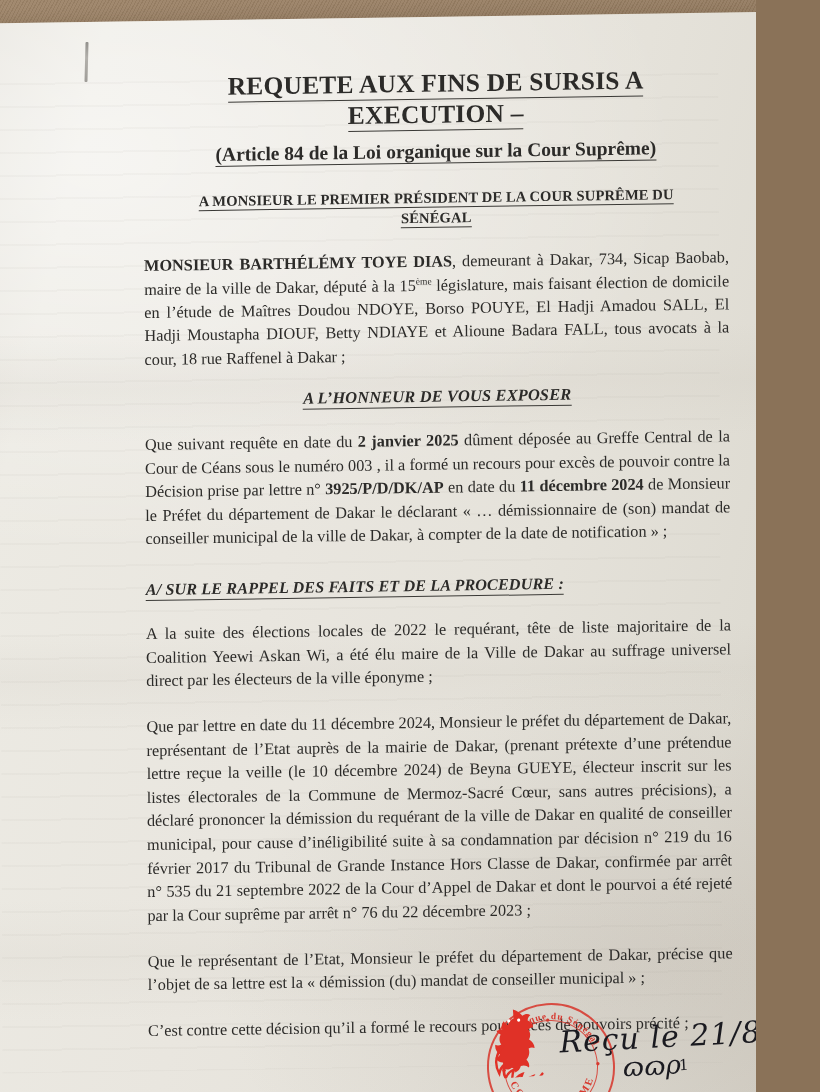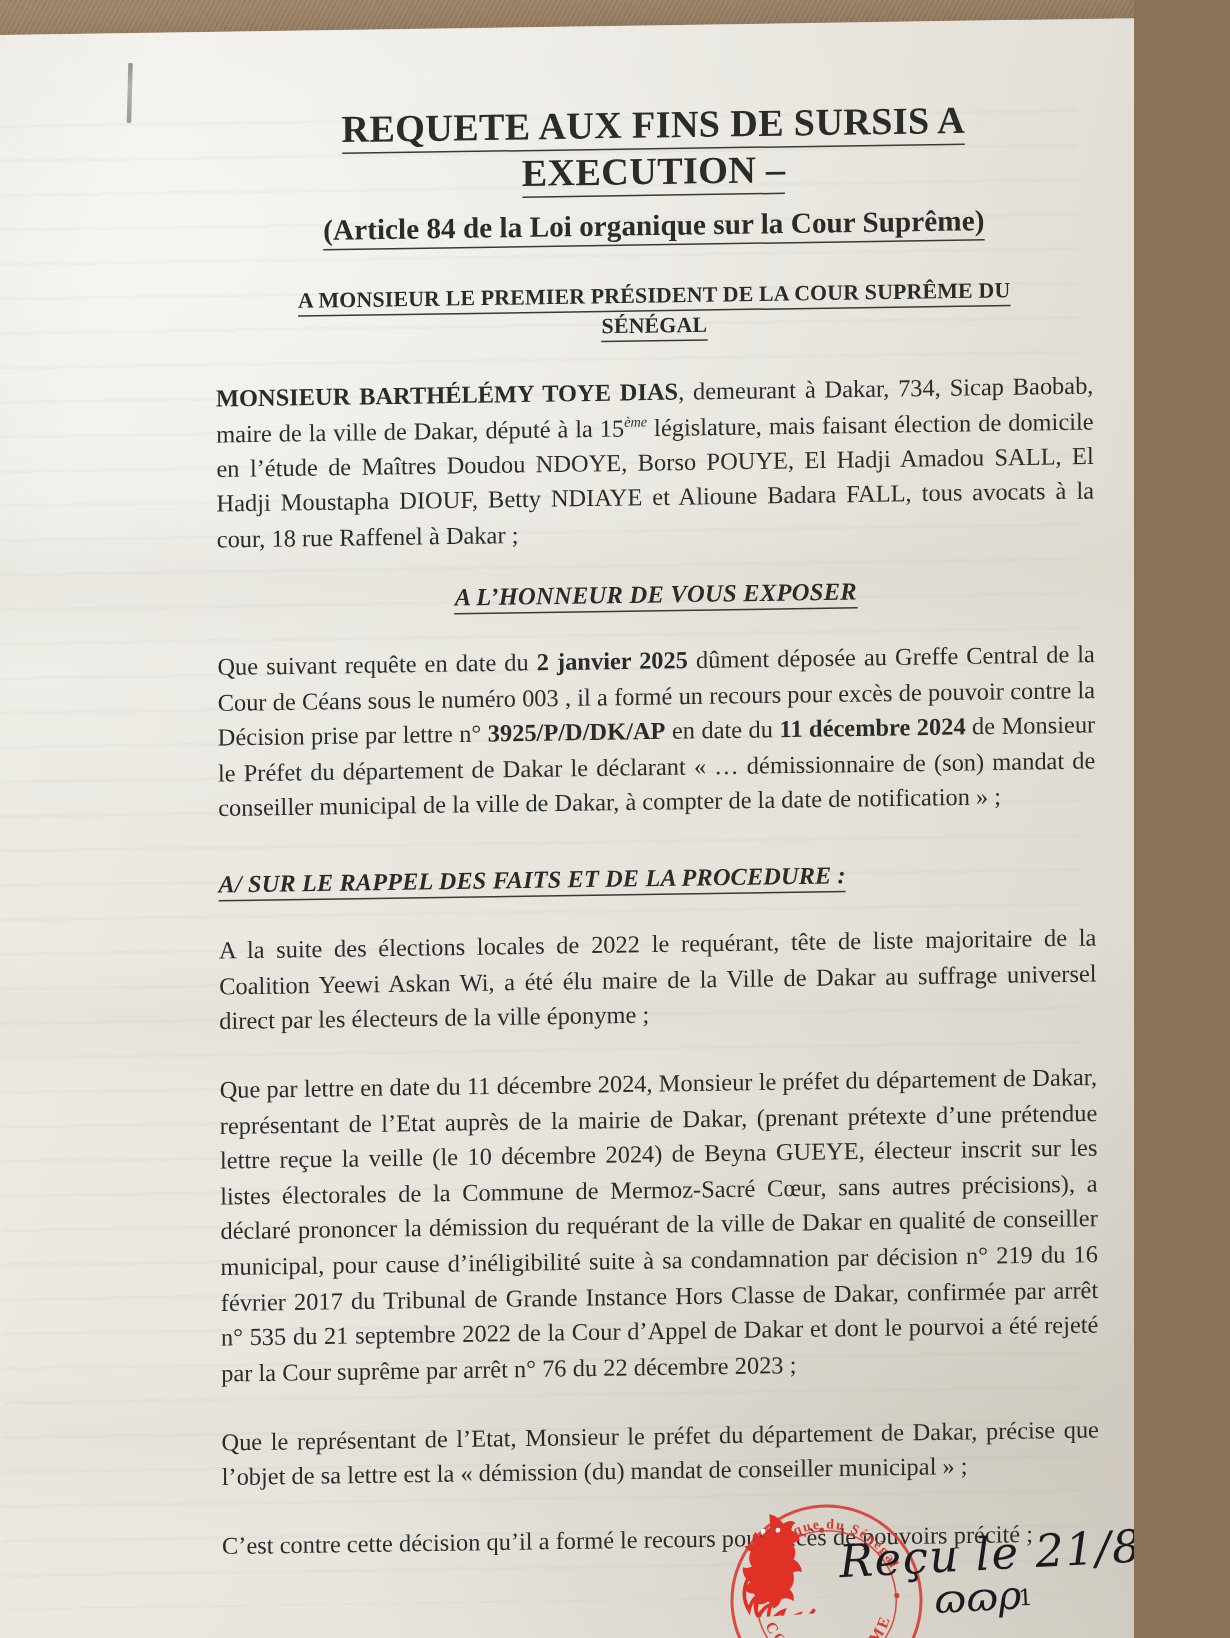--- a/index.html
+++ b/index.html
@@ -118,21 +118,21 @@
   .addressee .u { border-bottom: 1.3px solid #3a3936; padding-bottom: 1px; }
 
   .party {
     margin-top: 22px;
     font-size: 16.3px;
     line-height: 1.43;
     text-align: justify;
     text-justify: inter-word;
   }
   .party .nm { font-weight: bold; }
-  .party sup { font-size: 9.5px; vertical-align: super; font-style: italic; }
+  .party sup { font-size: 9.5px; vertical-align: super; }
 
   .centered-head {
     text-align: center;
     font-weight: bold;
     font-style: italic;
     font-size: 16.4px;
     margin-top: 20px;
     letter-spacing: .15px;
   }
   .centered-head .u { border-bottom: 1.4px solid #3a3936; padding-bottom: 1px; }

